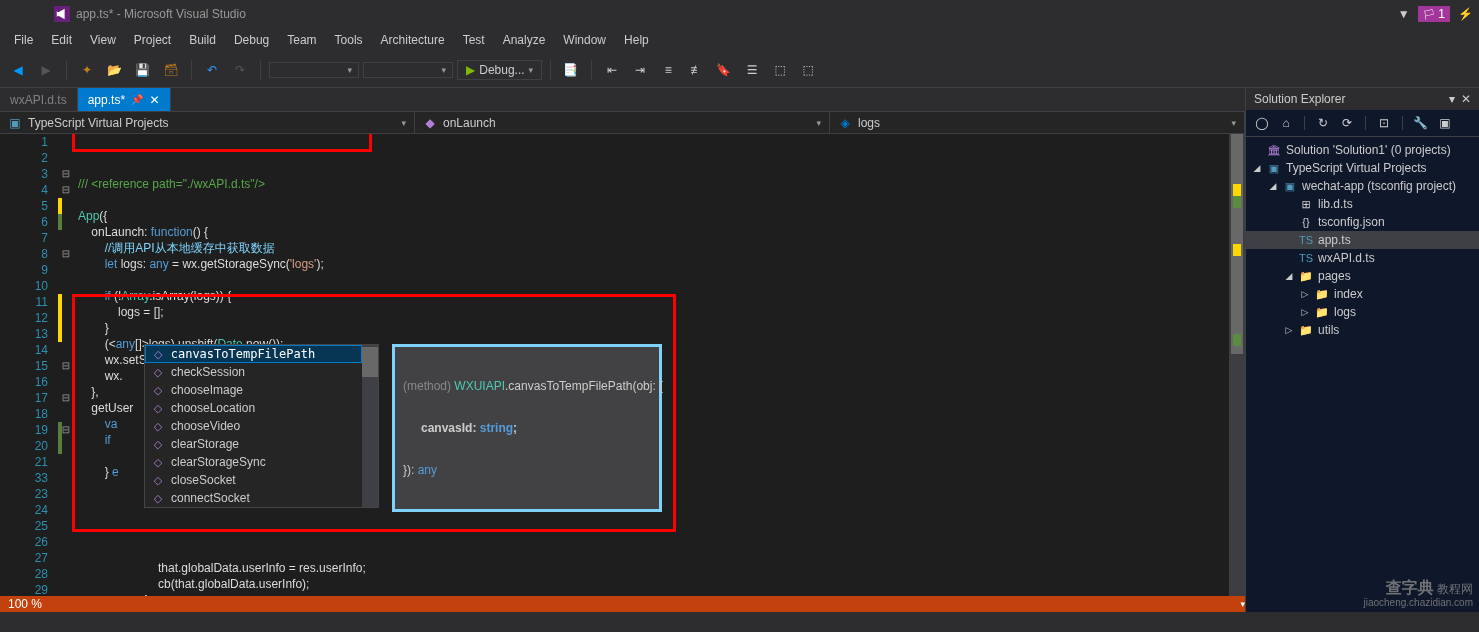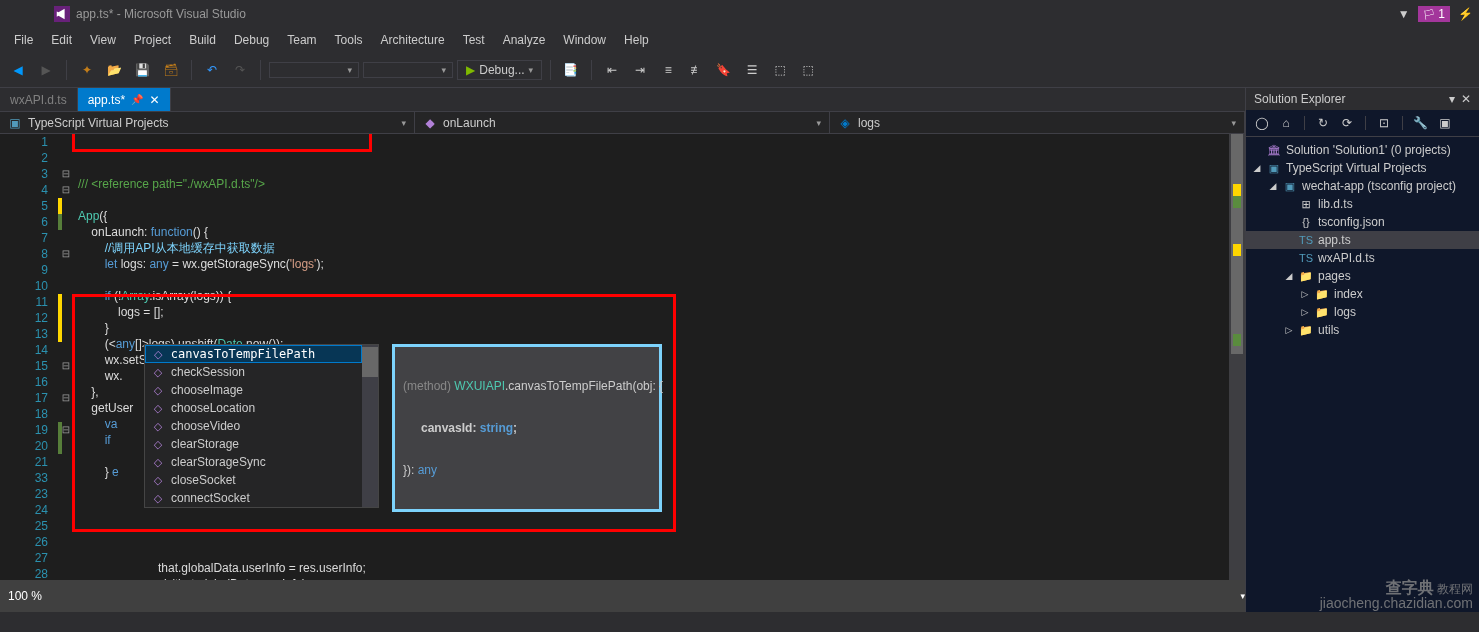--- a/index.html
+++ b/index.html
@@ -69,21 +69,21 @@
 .tree { padding:4px 0; flex:1; overflow:auto;}
 .tree-item { display:flex; align-items:center; gap:4px; padding:1px 6px; color:#ccc; height:18px;}
 .tree-item.selected { background:#3f3f46;}
 .tree-icon { width:16px; height:16px; display:inline-flex; align-items:center; justify-content:center; font-size:11px;}
 .expand { color:#ccc; font-size:9px; width:10px; display:inline-block; text-align:center;}
 .scroll-v { position:absolute; right:0; top:0; bottom:0; width:16px; background:#3e3e42;}
 .scroll-v-thumb { background:#686868; position:absolute; left:2px; right:2px; top:0; height:220px;}
 .changeind { position:absolute; width:8px; right:4px;}
 .ci-y { background:#ffd700; height:12px;}
 .ci-g { background:#5a8c3e; height:12px;}
-.scroll-h { height:32px; background:#404040; display:flex; align-items:center;}
+.scroll-h { height:16px; background:#c2410c; display:flex; align-items:center;}
 .watermark { position:absolute; right:6px; bottom:22px; color:#888; font-size:13px; opacity:.8; text-align:right; line-height:14px;}
 .sb-sep{ width:1px; height:14px; background:#3f3f46; margin:0 4px;}
 .toolbtn{width:20px;height:20px;display:inline-flex;align-items:center;justify-content:center;color:#ccc;}
 .folder-icon{color:#dcb67a;}
 .ts-icon{color:#519aba;}
 .sln-icon{color:#b180d7;}
 </style>
 </head>
 <body>
 
@@ -365,14 +365,14 @@
           <span class="expand">▷</span>
           <span class="tree-icon folder-icon">📁</span>
           <span>utils</span>
         </div>
       </div>
   </div>
 </div>
 
 <div class="watermark">
   <div><b style="font-size:16px;">查字典</b> <span>教程网</span></div>
-  <div style="font-size:14px;">jiaocheng.chazidian.com</div>
+  <div style="font-size:10px;">jiaocheng.chazidian.com</div>
 </div>
 
 </body></html>

